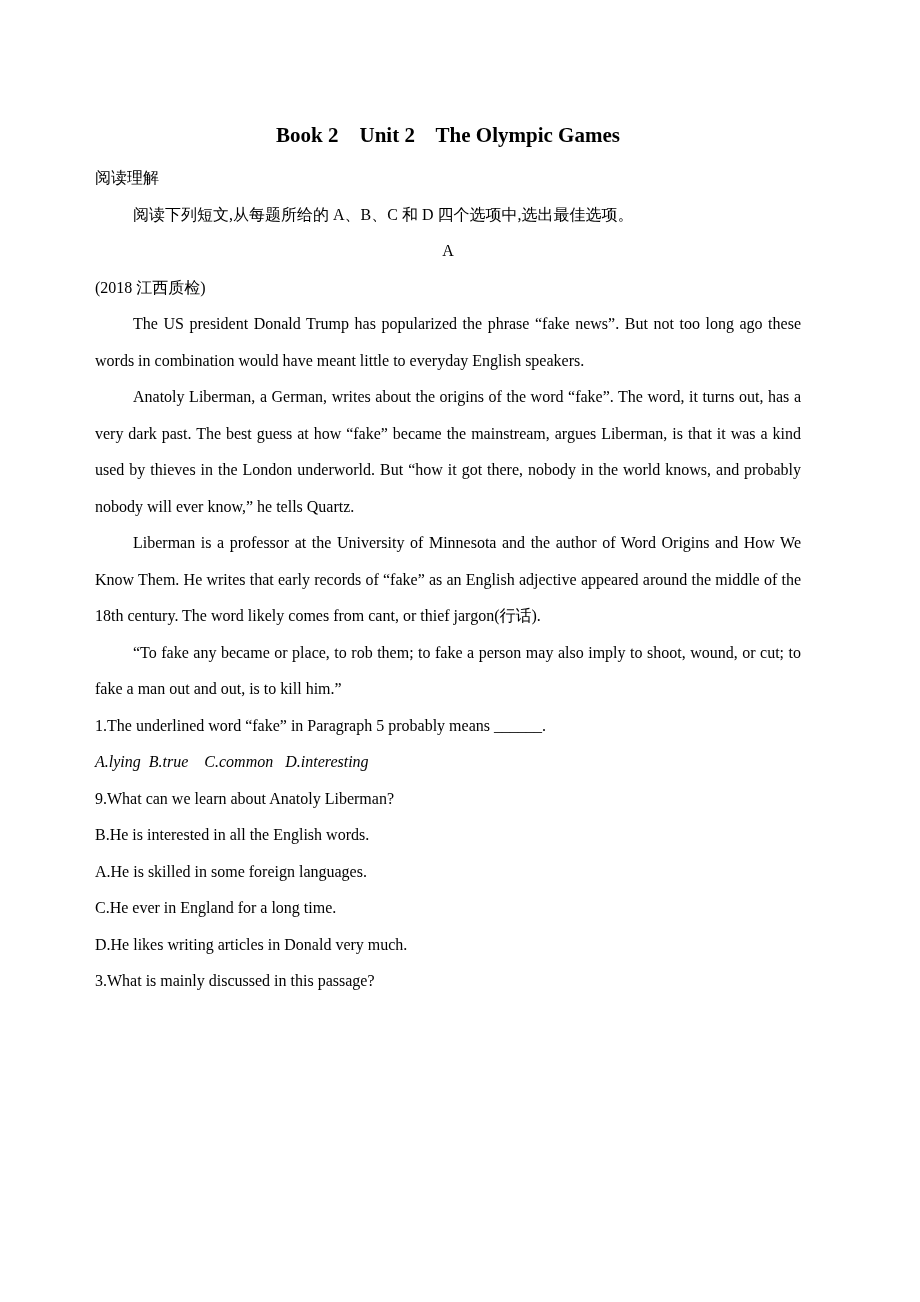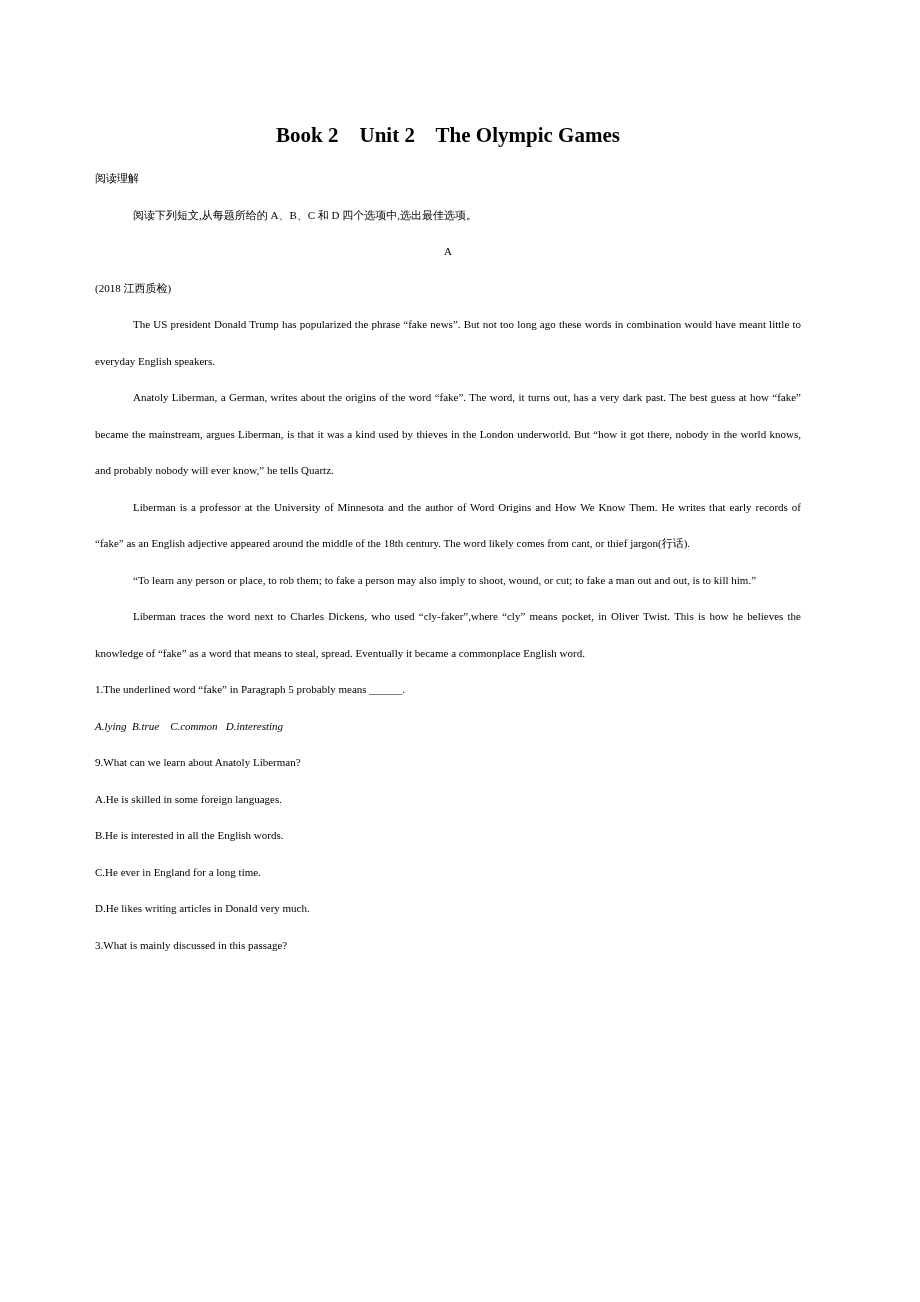--- a/index.html
+++ b/index.html
@@ -18,21 +18,21 @@
   }
   .title {
     text-align: center;
     font-weight: bold;
     font-size: 21px;
     line-height: 34px;
     margin-bottom: 8px;
     white-space: pre-wrap;
   }
   .line {
-    font-size: 11px;
+    font-size: 16px;
     line-height: 36.5px;
   }
   .para {
     text-indent: 38px;
     text-align: justify;
   }
   .center { text-align: center; }
   .prewrap { white-space: pre-wrap; font-style: italic; }
   .underlined { }
 </style>
@@ -51,33 +51,32 @@
 
   <p class="line">(2018 江西质检)</p>
 
   <p class="line para"><span>The US president Donald Trump has popularized the phrase “</span><span class="underlined">fake</span><span> news”. But not too long ago these words in combination would have meant little to everyday English speakers.</span></p>
 
   <p class="line para">Anatoly Liberman, a German, writes about the origins of the word “fake”. The word, it turns out, has a very dark past. The best guess at how “fake” became the mainstream, argues Liberman, is that it was a kind used by thieves in the London underworld. But “how it got there, nobody in the world knows, and probably nobody will ever know,” he tells Quartz.</p>
 
   <p class="line para">Liberman is a professor at the University of Minnesota and the author of Word Origins and How We Know Them. He writes that early records of “fake” as an English adjective appeared around the middle of the 18th century. The word likely comes from cant, or thief jargon(行话).</p>
 
 
-  <p class="line para">“To learn any person or place, to rob them; to fake a person may also imply to shoot, wound, or cut; to fake a man out and out, is to kill him.”</p>
+  <p class="line para">“To fake any became or place, to rob them; to fake a person may also imply to shoot, wound, or cut; to fake a man out and out, is to kill him.”</p>
 
-  <p class="line para">Liberman traces the word next to Charles Dickens, who used “cly-faker”,where “cly” means pocket, in Oliver Twist. This is how he believes the knowledge of “fake” as a word that means to steal, spread. Eventually it became a commonplace English word.</p>
 
   <p class="line">1.The underlined word “fake” in Paragraph 5 probably means ______.</p>
 
   <p class="line prewrap">A.lying  B.true    C.common   D.interesting</p>
 
   <p class="line">9.What can we learn about Anatoly Liberman?</p>
 
+  <p class="line">B.He is interested in all the English words.</p>
+
   <p class="line">A.He is skilled in some foreign languages.</p>
-
-  <p class="line">B.He is interested in all the English words.</p>
 
   <p class="line">C.He ever in England for a long time.</p>
 
   <p class="line">D.He likes writing articles in Donald very much.</p>
 
   <p class="line">3.What is mainly discussed in this passage?</p>
 
 </div>
 
 </body></html>

